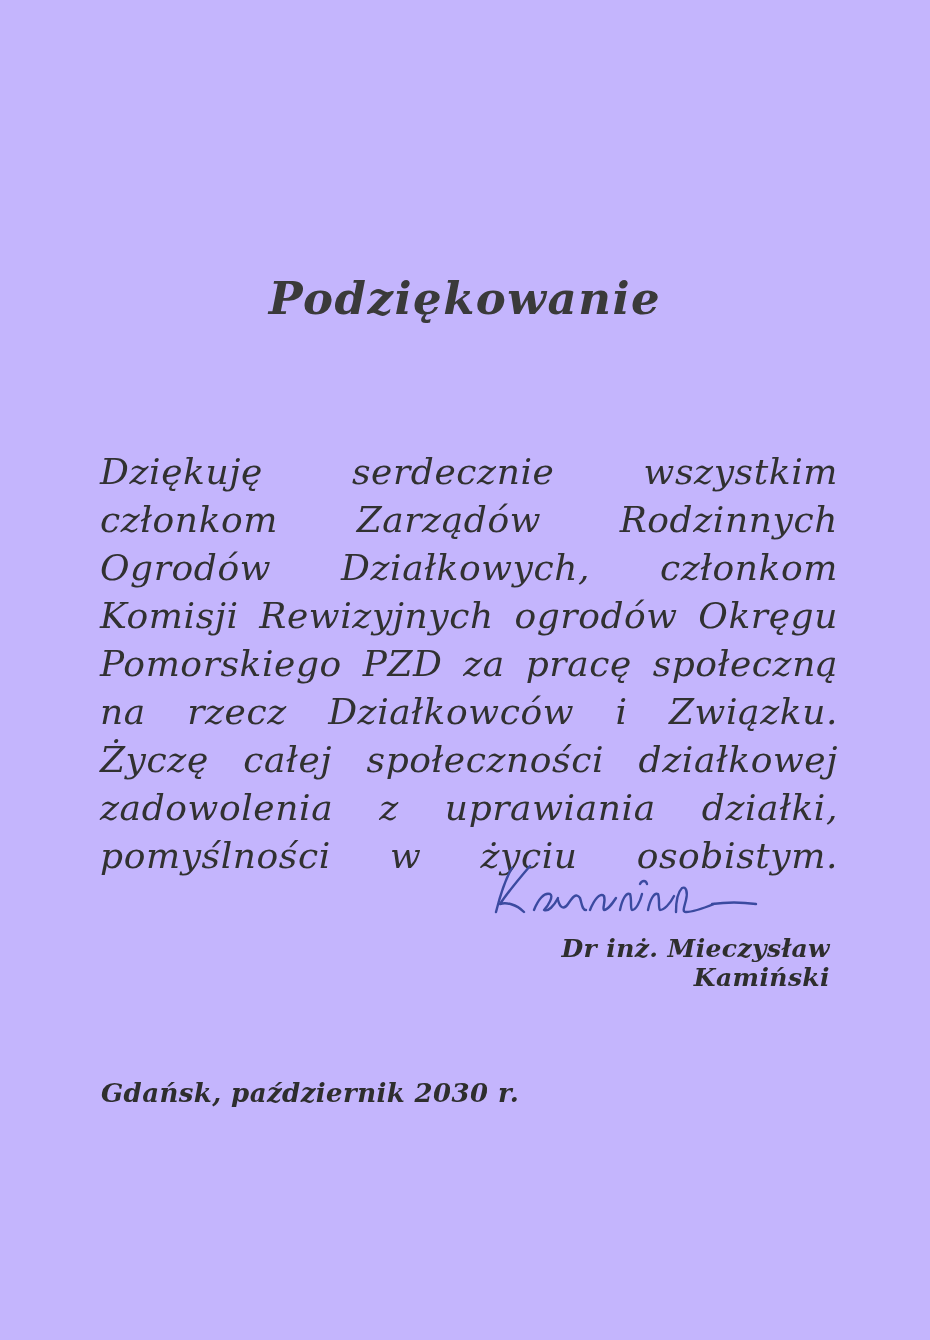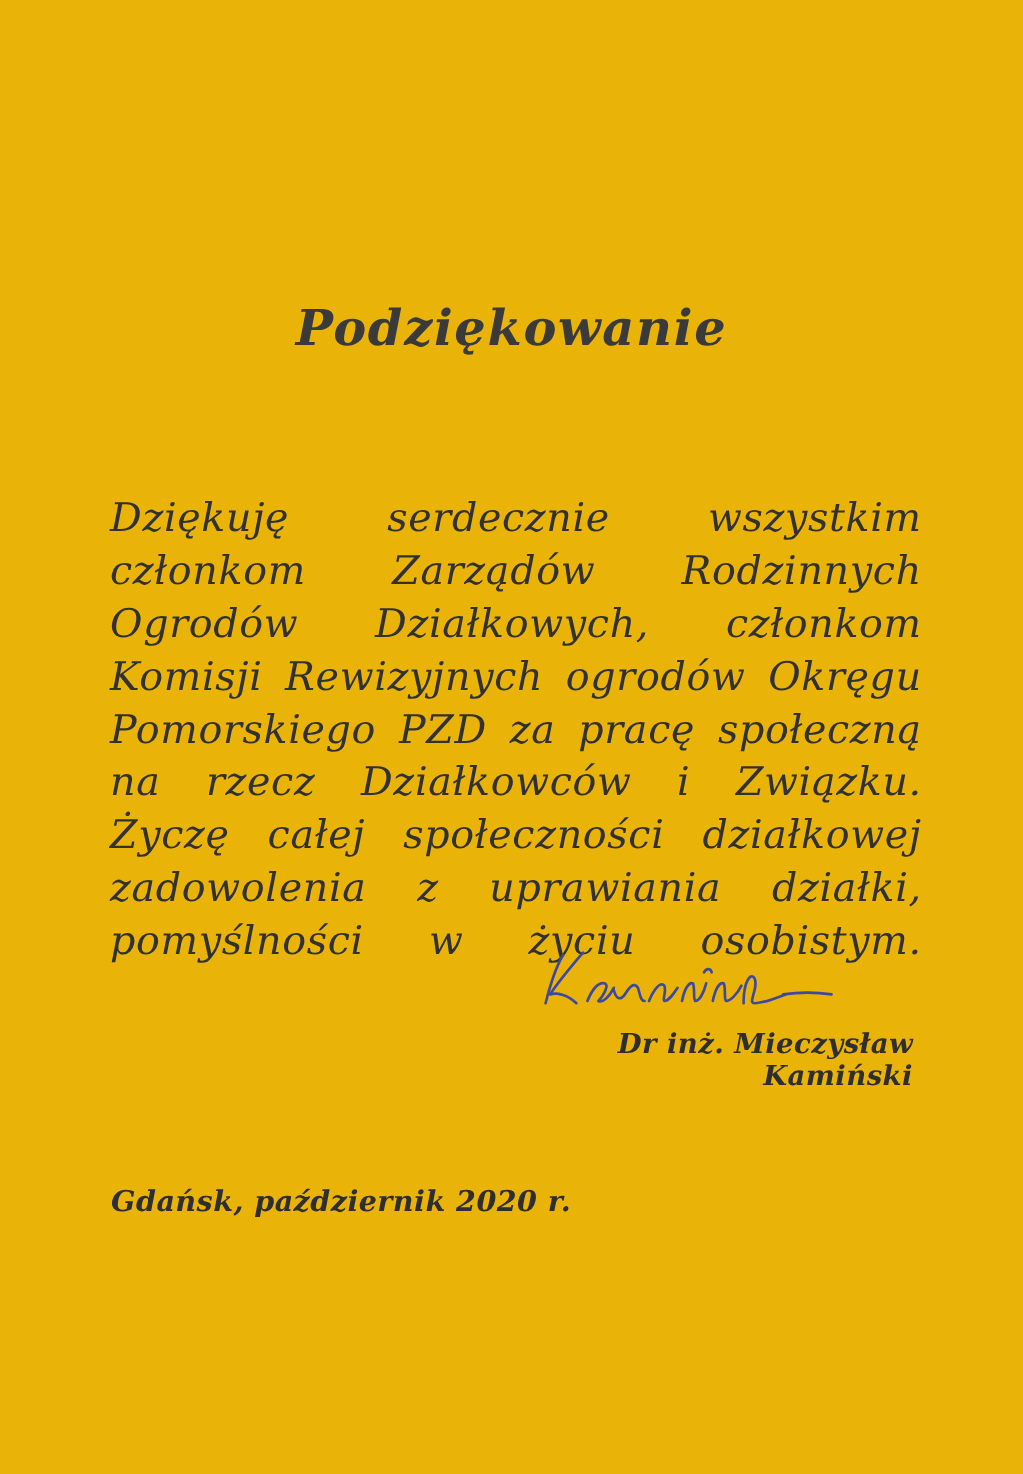--- a/index.html
+++ b/index.html
@@ -12,21 +12,21 @@
     height: 1340px;
     position: relative;
     overflow: hidden;
     font-family: "DejaVu Serif", serif;
     color: #2b2b2b;
   }
 
   .page {
     position: absolute;
     inset: 0;
-    background: #eab308;
+    background: #c4b5fd;
   }
 
   
   .doc-title {
     position: absolute;
     top: 272px;
     left: 0;
     width: 930px;
     text-align: center;
     font-family: "DejaVu Serif", serif;
@@ -123,15 +123,15 @@
           <path d="M158 50 C160 40, 164 32, 168 34 C170 40, 168 48, 170 50 C174 50, 180 44, 184 36"></path>
           <path d="M186 52 C186 42, 188 32, 192 28 C196 26, 198 32, 196 40 C194 48, 192 52, 196 52 C204 52, 214 48, 224 44"></path>
           <path d="M222 44 C236 42, 252 42, 266 44"></path>
         </g>
       </svg>
     </div>
 
     <div class="signature-name">Dr inż. Mieczysław Kamiński</div>
   </div>
 
-  <div class="doc-place-date">Gdańsk, październik 2020 r.</div>
+  <div class="doc-place-date">Gdańsk, październik 2030 r.</div>
 
 </div>
 
 </body></html>

